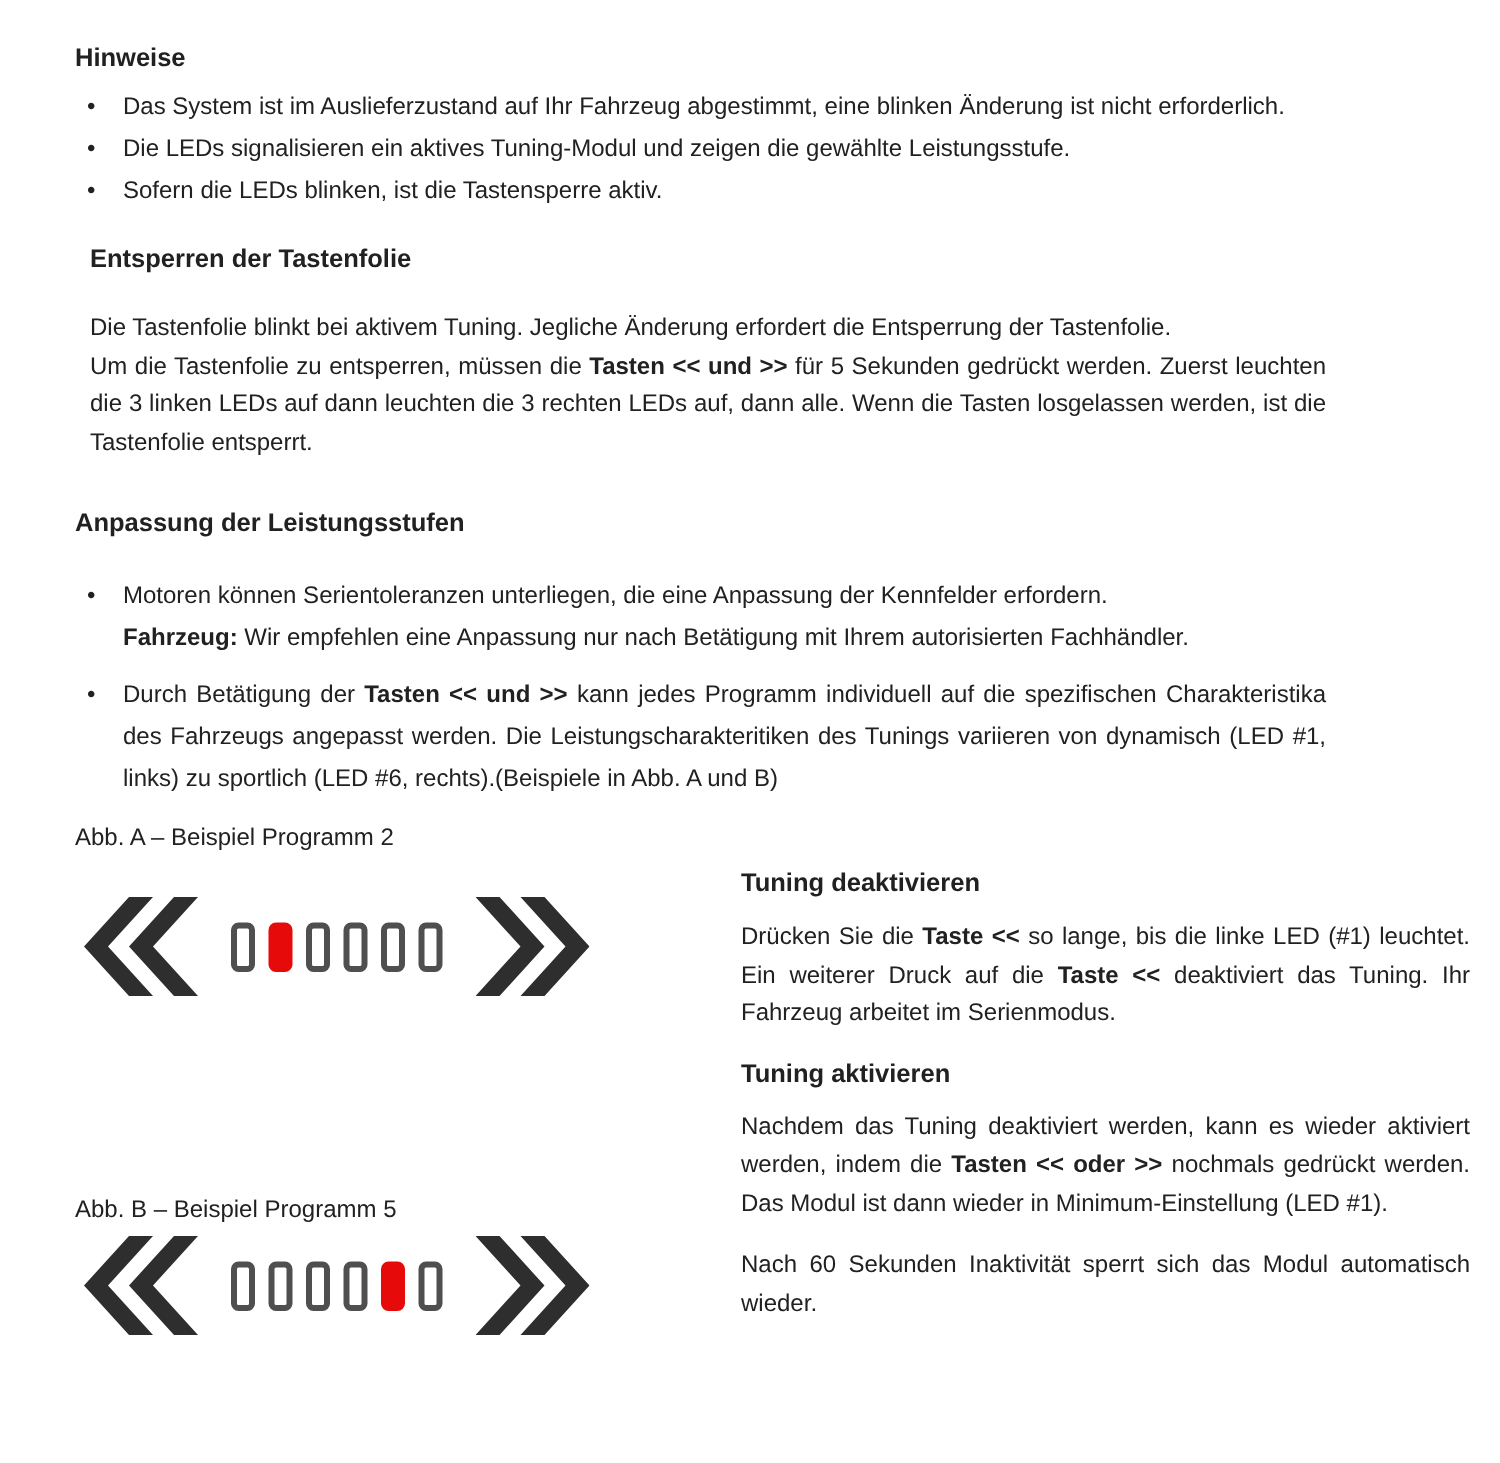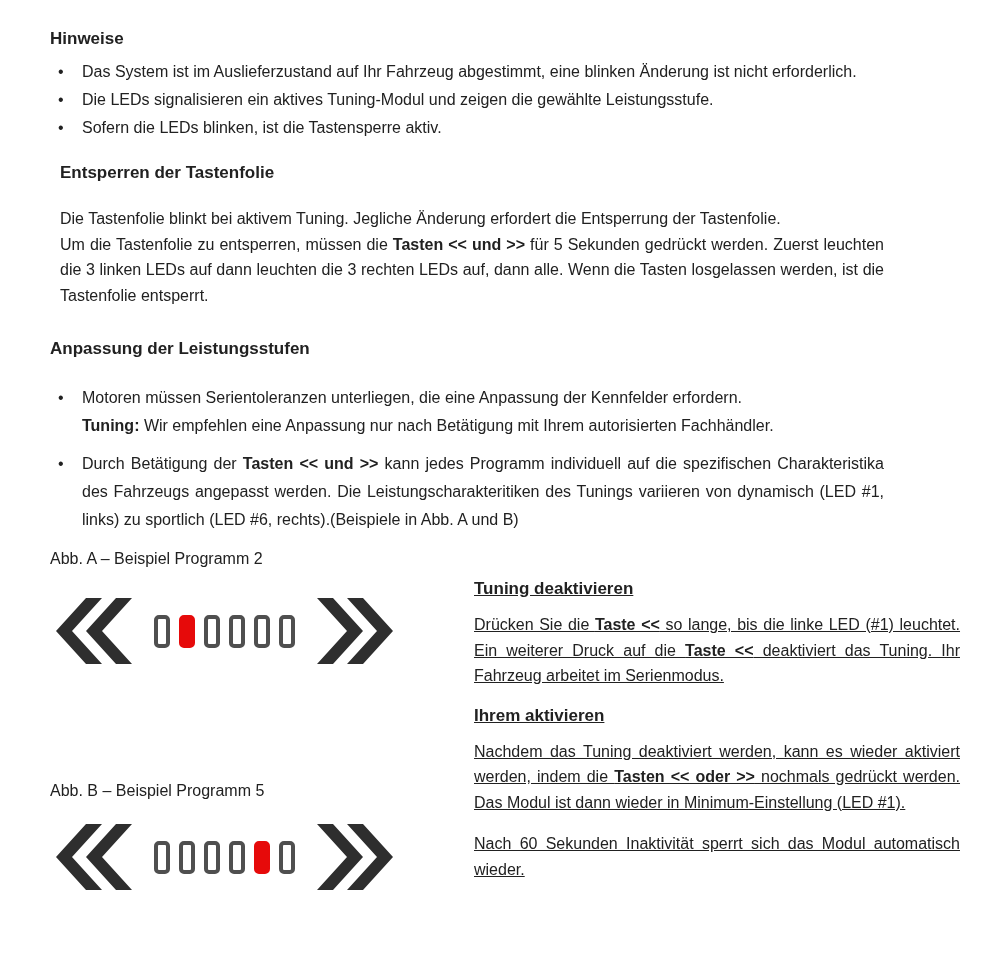--- a/index.html
+++ b/index.html
@@ -65,21 +65,21 @@
     height: 430px;
     margin-top: 0;
   }
   .fig-caption {
     position: absolute;
     left: 0;
     line-height: 22px;
     text-align: right;
   }
   .fig-caption.cap-a { top: 14px; }
-  .fig-caption.cap-b { top: 246px; }
+  .fig-caption.cap-b { top: 262px; }
   .figure {
     position: absolute;
     left: 6px;
     display: flex;
     align-items: center;
   }
   .figure.fig-a { top: 64px; }
   .figure.fig-b { top: 290px; }
   .chevron-icon {
     display: block;
@@ -98,24 +98,23 @@
     border: 4px solid var(--led-border, #4f4f4f);
     border-radius: 5px;
     background: #ffffff;
   }
   .led.active {
     background: var(--led-active, #e60a0a);
     border-color: var(--led-active, #e60a0a);
   }
   .right-col {
     position: absolute;
-    left: 424px;
+    left: 444px;
     top: 44px;
     width: 486px;
-    text-decoration: underline;
   }
   .right-col .section-heading { margin: 0 0 12px 0; }
   .right-col p.para { margin: 0 0 16px 0; }
   .right-col .subsection + .subsection { margin-top: 0; }
   .right-col .activate-heading { margin-top: 0; }
 </style>
 </head>
 <body>
 
 <div class="doc">
@@ -134,22 +133,22 @@
     <div class="body-paragraphs">
       <p class="para">Die Tastenfolie blinkt bei aktivem Tuning. Jegliche Änderung erfordert die Entsperrung der Tastenfolie.</p>
       <p class="para"><span>Um die Tastenfolie zu entsperren, müssen die </span><b>Tasten &lt;&lt; und &gt;&gt;</b><span> für 5 Sekunden gedrückt werden. Zuerst leuchten die 3 linken LEDs auf dann leuchten die 3 rechten LEDs auf, dann alle. Wenn die Tasten losgelassen werden, ist die Tastenfolie entsperrt.</span></p>
     </div>
   </div>
 
   <div class="section anpassung">
     <h2 class="section-heading">Anpassung der Leistungsstufen</h2>
     <ul class="bullet-list">
       <li>
-        <span class="line-block">Motoren müssen Serientoleranzen unterliegen, die eine Anpassung der Kennfelder erfordern.</span>
-        <span class="line-block"><b>Tuning:</b><span> Wir empfehlen eine Anpassung nur nach Betätigung mit Ihrem autorisierten Fachhändler.</span></span>
+        <span class="line-block">Motoren können Serientoleranzen unterliegen, die eine Anpassung der Kennfelder erfordern.</span>
+        <span class="line-block"><b>Fahrzeug:</b><span> Wir empfehlen eine Anpassung nur nach Betätigung mit Ihrem autorisierten Fachhändler.</span></span>
       </li>
       <li><span>Durch Betätigung der </span><b>Tasten &lt;&lt; und &gt;&gt;</b><span> kann jedes Programm individuell auf die spezifischen Charakteristika des Fahrzeugs angepasst werden. Die Leistungscharakteritiken des Tunings variieren von dynamisch (LED #1, links) zu sportlich (LED #6, rechts).(Beispiele in Abb. A und B)</span></li>
     </ul>
   </div>
 
   <div class="columns">
 
     <div class="fig-caption cap-a">Abb. A – Beispiel Programm 2</div>
 
     <div class="figure fig-a">
@@ -195,20 +194,20 @@
         </g>
       </svg>
     </div>
 
     <div class="right-col">
       <div class="subsection">
         <h3 class="section-heading">Tuning deaktivieren</h3>
         <p class="para"><span>Drücken Sie die </span><b>Taste &lt;&lt;</b><span> so lange, bis die linke LED (#1) leuchtet. Ein weiterer Druck auf die </span><b>Taste &lt;&lt;</b><span> deaktiviert das Tuning. Ihr Fahrzeug arbeitet im Serienmodus.</span></p>
       </div>
       <div class="subsection">
-        <h3 class="section-heading activate-heading">Ihrem aktivieren</h3>
+        <h3 class="section-heading activate-heading">Tuning aktivieren</h3>
         <p class="para"><span>Nachdem das Tuning deaktiviert werden, kann es wieder aktiviert werden, indem die </span><b>Tasten &lt;&lt; oder &gt;&gt;</b><span> nochmals gedrückt werden. Das Modul ist dann wieder in Minimum-Einstellung (LED #1).</span></p>
         <p class="para">Nach 60 Sekunden Inaktivität sperrt sich das Modul automatisch wieder.</p>
       </div>
     </div>
 
   </div>
 </div>
 
 </body></html>

